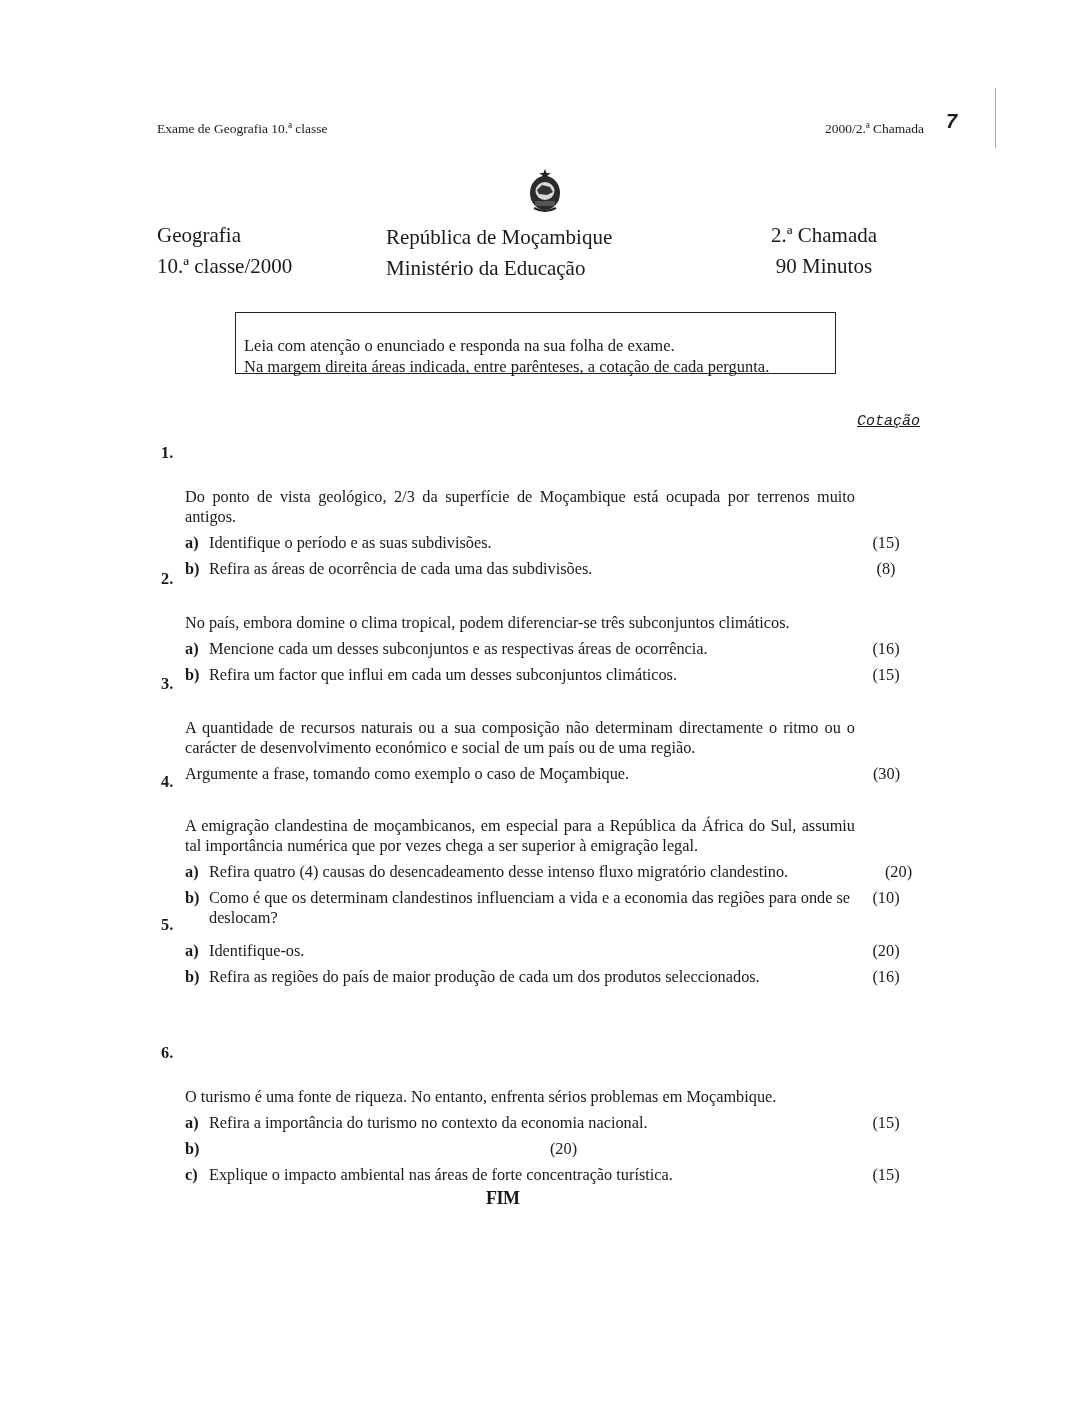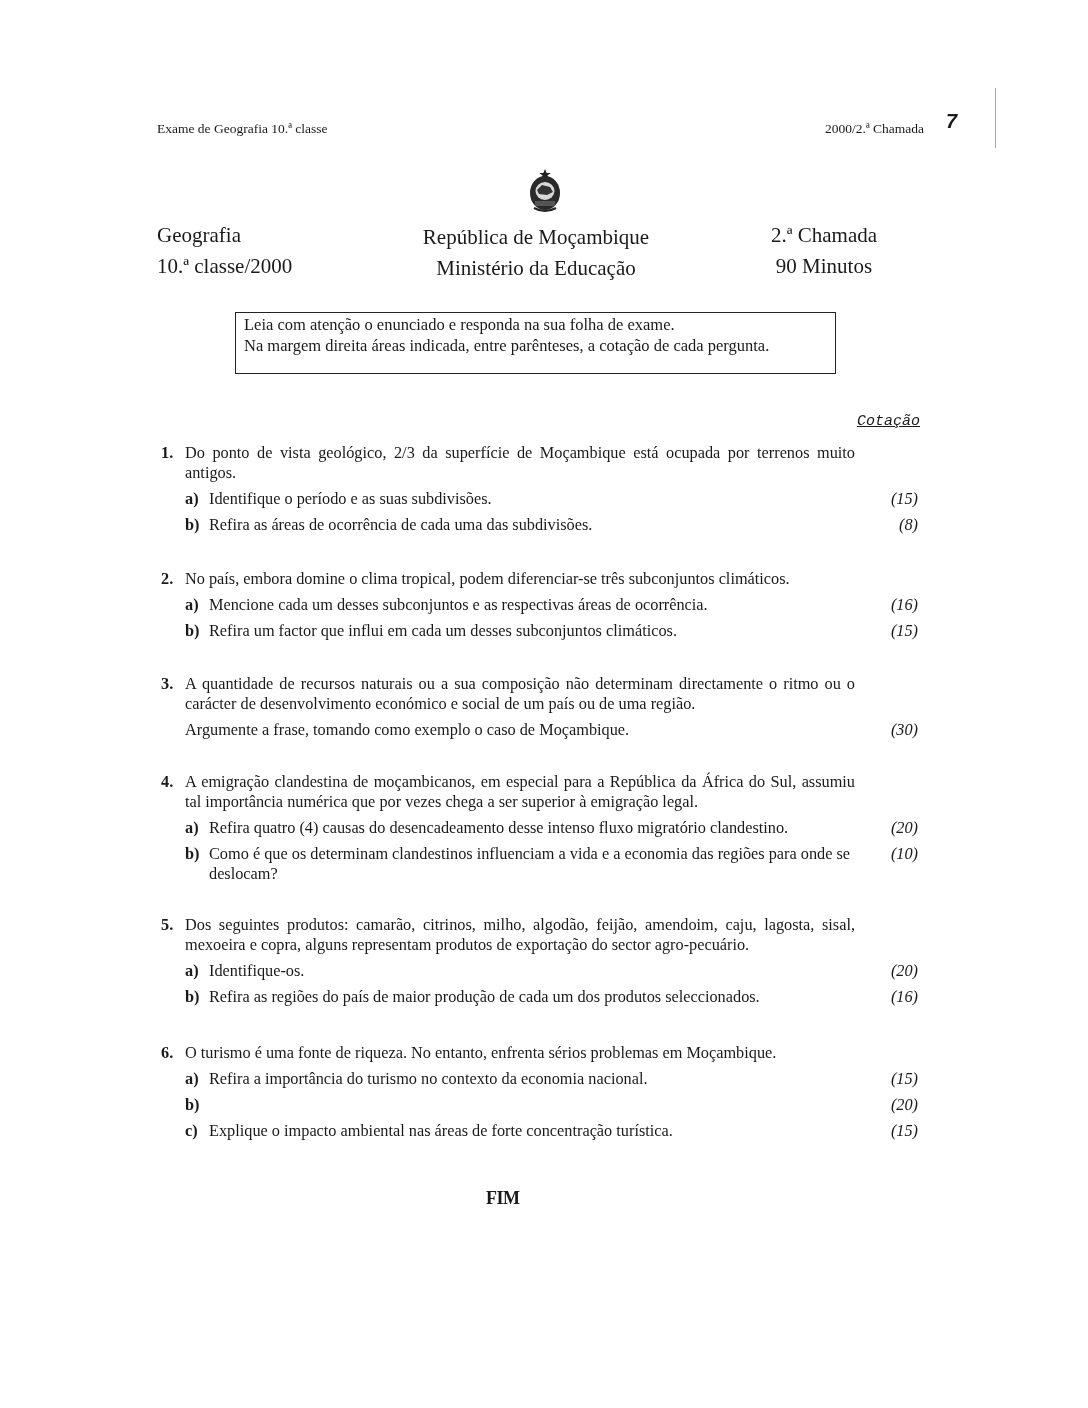--- a/index.html
+++ b/index.html
@@ -7,39 +7,39 @@
       width: 1088px; height: 1408px; background: #ffffff; position: relative;
       font-family: "Liberation Serif", "DejaVu Serif", serif; color: #1a1a1a; overflow: hidden;
     }
     .abs { position: absolute; }
     .run-head-left { left: 157px; top: 121px; font-size: 13.5px; }
     .run-head-right { left: 825px; top: 121px; font-size: 13.5px; }
     .page-num { left: 946px; top: 110px; font-size: 20px; font-weight: bold; font-style: italic; font-family: "Liberation Sans", "DejaVu Sans", sans-serif; }
     .scan-edge { left: 995px; top: 88px; width: 1px; height: 60px; background: #aaa; }
 
     .hdr-left { left: 157px; top: 220px; font-size: 21px; line-height: 31px; }
-    .hdr-center { left: 386px; width: 300px; top: 222px; font-size: 21px; line-height: 31px; text-align: center; }
+    .hdr-center { left: 386px; width: 300px; top: 222px; font-size: 21px; line-height: 31px; }
     .hdr-right { left: 735px; width: 178px; top: 220px; font-size: 21px; line-height: 31px; text-align: center; }
     .emblem { left: 528px; top: 168px; width: 34px; height: 46px; }
 
     .notice {
       left: 235px; top: 312px; width: 601px; height: 62px; border: 1.5px solid #222;
-      box-sizing: border-box; padding: 1px 8px; font-size: 16.5px; line-height: 21px;
+      box-sizing: border-box; padding: 22px 8px; font-size: 16.5px; line-height: 21px;
     }
     .cotacao { left: 857px; top: 413px; font-size: 15px; font-style: italic; text-decoration: underline; font-family: Liberation Mono, monospace; }
 
     .q { position: absolute; left: 161px; width: 760px; font-size: 16.3px; }
     .q-line { display: flex; }
     .q-num { width: 24px; font-weight: bold; flex: 0 0 24px; }
-    .q-text { width: 670px; line-height: 20px; }
+    .q-text { width: 670px; line-height: 20px; margin-top: 44px; }
     .q-text.just { text-align: justify; }
     .sub { display: flex; margin-top: 6px; line-height: 20px; }
     .sub-letter { flex: 0 0 24px; margin-left: 24px; font-weight: bold; }
     .sub-text { width: 645px; }
-    .points { flex: 1; text-align: right; font-style: italic; padding-right: 3px; }
+    .points { flex: 1; text-align: center; padding-right: 3px; }
     .fim { left: 486px; top: 1188px; font-size: 18px; font-weight: bold; letter-spacing: -0.5px; }
   </style>
 </head>
 <body>
 
 <div class="abs run-head-left">Exame de Geografia 10.ª classe</div>
 <div class="abs run-head-right">2000/2.ª Chamada</div>
 <div class="abs page-num">7</div>
 <div class="abs scan-edge"></div>
 
@@ -133,21 +133,20 @@
   <div class="sub">
     <span class="sub-letter">b)</span>
     <span class="sub-text">Como é que os determinam clandestinos influenciam a vida e a economia das regiões para onde se deslocam?</span>
     <span class="points">(10)</span>
   </div>
 </div>
 
 <div class="q" style="top:915px;">
   <div class="q-line">
     <span class="q-num">5.</span>
-    <span class="q-text just">Dos seguintes produtos: camarão, citrinos, milho, algodão, feijão, amendoim, caju, lagosta, sisal, mexoeira e copra, alguns representam produtos de exportação do sector agro-pecuário.</span>
   </div>
   <div class="sub">
     <span class="sub-letter">a)</span>
     <span class="sub-text">Identifique-os.</span>
     <span class="points">(20)</span>
   </div>
   <div class="sub">
     <span class="sub-letter">b)</span>
     <span class="sub-text">Refira as regiões do país de maior produção de cada um dos produtos seleccionados.</span>
     <span class="points">(16)</span>

